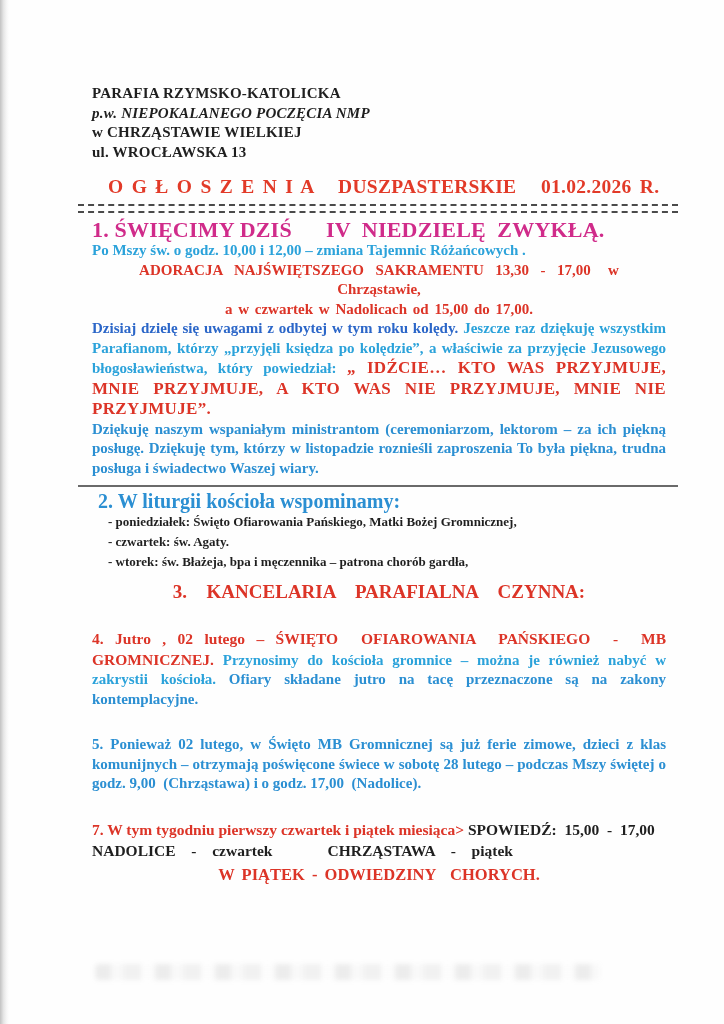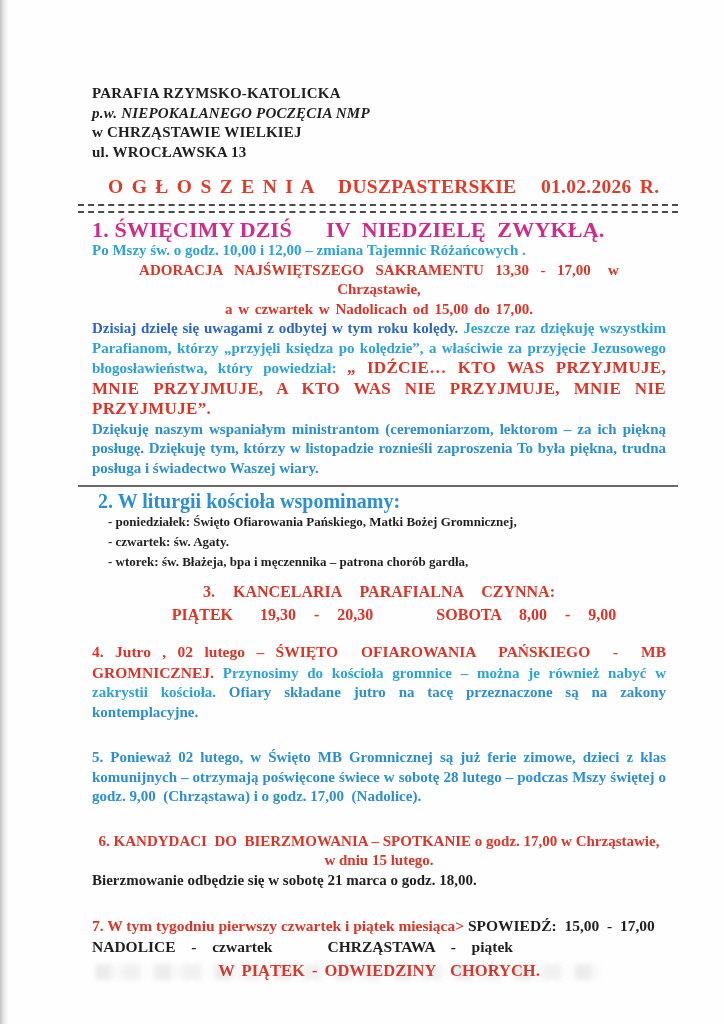--- a/index.html
+++ b/index.html
@@ -45,24 +45,24 @@
   .adoration{word-spacing:2px;}
   .quote{font-size:17px;letter-spacing:.3px;}
   .hr{
     margin:7px 0 0 -14px;width:calc(100% + 26px);
     border-top:2px solid #6a6a6a;height:0;
   }
   
   .s2h{font-size:20px;line-height:21px;margin-top:4px;margin-left:6px;}
   .s2items{margin-left:16px;font-size:13px;line-height:20px;}
   
-  .s3{margin-top:8px;font-size:16px;line-height:23px;word-spacing:5px;}
+  .s3{margin-top:8px;font-size:19px;line-height:23px;word-spacing:5px;}
   .s3b{margin-left:30px;}
   
-  .s4{margin-top:16px;}
+  .s4{margin-top:26px;}
   .s4lead{font-size:15.5px;}
   .s5{margin-top:26px;}
   .s6{margin-top:25px;font-size:15px;line-height:19.5px;}
   .s7{margin-top:25px;font-size:15.5px;line-height:21px;}
   .s7 .sp{word-spacing:4px;}
   .sick{font-size:16.5px;word-spacing:3px;margin-top:3px;}
   
   .ghost{
     position:absolute;left:95px;top:964px;width:505px;height:16px;
     background:repeating-linear-gradient(90deg,
@@ -108,33 +108,28 @@
 
     <div class="s2h t mblue">2. W liturgii kościoła wspominamy:</div>
     <div class="s2items">
       <div class="t ink">- poniedziałek: Święto Ofiarowania Pańskiego, Matki Bożej Gromnicznej,</div>
       <div class="t ink">- czwartek: św. Agaty.</div>
       <div class="t ink">- wtorek: św. Błażeja, bpa i męczennika – patrona chorób gardła,</div>
     </div>
 
     <div class="s3 red">
       <div class="t">3.  KANCELARIA  PARAFIALNA  CZYNNA:</div>
-      <div class="t s3b">PIĄTEK   19,30  -  20,30       SOBOTA  8,00  -  9,00</div>
     </div>
 
     <p class="para body15 s4">
       <span class="t red s4lead">4. Jutro , 02 lutego – ŚWIĘTO  OFIAROWANIA  PAŃSKIEGO  -  MB GROMNICZNEJ. </span><span class="t cyan">Przynosimy do kościoła gromnice – można je również nabyć w zakrystii kościoła. </span><span class="t mblue">Ofiary składane jutro na tacę przeznaczone są na zakony kontemplacyjne.</span>
     </p>
 
     <p class="para t mblue body15 s5">5. Ponieważ 02 lutego, w Święto MB Gromnicznej są już ferie zimowe, dzieci z klas komunijnych – otrzymają poświęcone świece w sobotę 28 lutego – podczas Mszy świętej o godz. 9,00  (Chrząstawa) i o godz. 17,00  (Nadolice).</p>
 
-    <div class="s6">
-      <div class="t red">6. KANDYDACI  DO  BIERZMOWANIA – SPOTKANIE o godz. 17,00 w Chrząstawie, w dniu 15 lutego.</div>
-      <div class="t ink">Bierzmowanie odbędzie się w sobotę 21 marca o godz. 18,00.</div>
-    </div>
 
     <div class="s7">
       <div><span class="t red">7. W tym tygodniu pierwszy czwartek i piątek miesiąca&gt;</span><span class="t ink"> SPOWIEDŹ:  15,00  -  17,00</span></div>
       <div class="t ink sp">NADOLICE  -  czwartek       CHRZĄSTAWA  -  piątek</div>
       <div class="t red sick">W PIĄTEK - ODWIEDZINY  CHORYCH.</div>
     </div>
 
   </div>
 
   <div class="ghost"></div>

